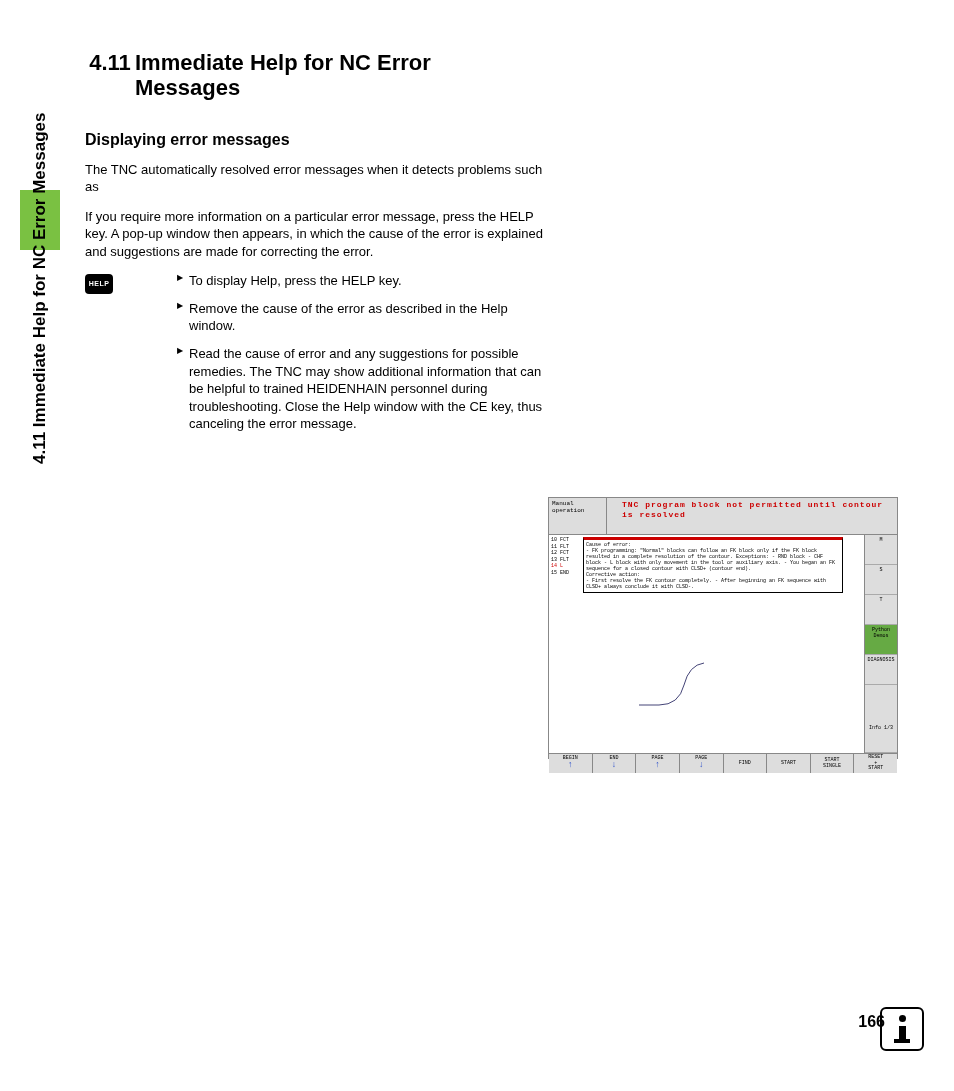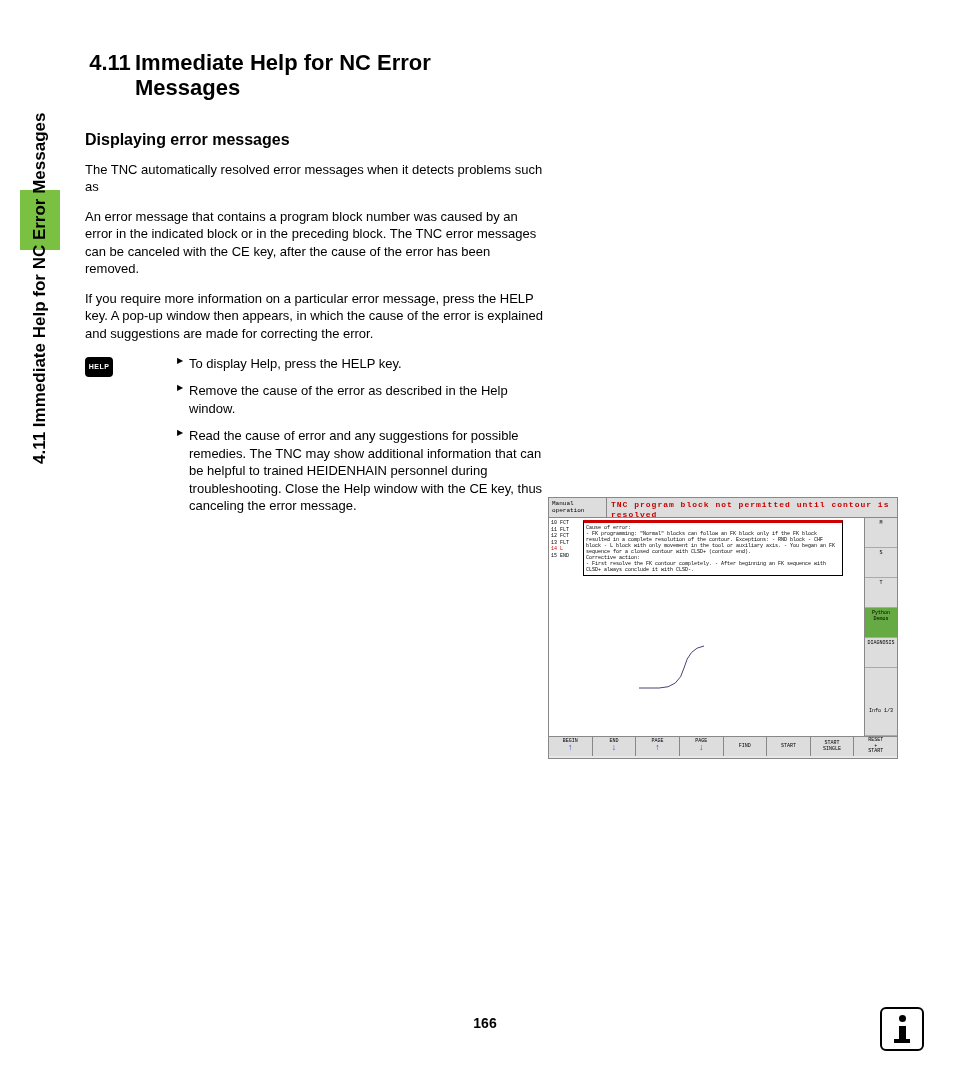--- a/index.html
+++ b/index.html
@@ -76,21 +76,21 @@
   .screenshot {
     position: absolute;
     left: 548px;
     top: 497px;
     width: 350px;
     height: 262px;
     border: 1px solid #888;
     background: #e8e8e8;
     font-family: "Courier New", monospace;
   }
-  .ss-top { height: 20px; display: flex; border-bottom: 1px solid #888; background:#ddd;}
+  .ss-top { height: 37px; display: flex; border-bottom: 1px solid #888; background:#ddd;gap:11px;}
   .ss-mode { width: 58px; font-size: 6px; padding: 3px; border-right:1px solid #888; line-height:1.1;}
   .ss-err { flex:1; color: #c00; font-size: 8px; font-weight: bold; padding: 2px 4px; letter-spacing: 1px; line-height:1.2;}
   .ss-body { display:flex; height: 218px; }
   .ss-main { flex:1; background:#fff; border-right:1px solid #888; position:relative; }
   .ss-sidebar { width: 32px; background:#ddd; display:flex; flex-direction:column; }
   .ss-sb-item { flex:0 0 30px; border-bottom:1px solid #aaa; font-size:5px; text-align:center; padding-top:2px; position:relative;}
   .ss-sb-item.green { background:#6a4; }
   .ss-sb-spacer { flex:1; }
   .ss-softkeys { height:20px; display:flex; background:#ddd; border-top:1px solid #888;}
   .ss-sk { flex:1; border-right:1px solid #888; font-size:5px; text-align:center; padding:1px; line-height:1.1; display:flex; flex-direction:column; justify-content:center; align-items:center;}
@@ -98,23 +98,23 @@
   .ss-code { position:absolute; left:2px; top:2px; font-size:5px; line-height:1.3; }
   .ss-code .red { color:#c00; }
   .ss-help-popup { position:absolute; left:34px; top:2px; width:260px; background:#fff; border:1px solid #000; border-top:3px solid #c00; font-size:5px; padding:2px; line-height:1.2;}
   .ss-graph { position:absolute; left:80px; top:120px; width:90px; height:60px; }
   .ss-graph svg { width:100%; height:100%; }
   .footer {
     position: absolute;
     left: 85px;
     bottom: 60px;
     width: 800px;
-    font-size: 14px;
+    font-size: 16px;
     display: flex;
-    justify-content: center;
+    justify-content: flex-end;
   }
   .footer .pn { font-weight: bold; }
   .info-icon {
     position: absolute;
     right: 30px;
     bottom: 40px;
     width: 44px;
     height: 44px;
     border: 2px solid #000;
     border-radius: 6px;
@@ -136,21 +136,20 @@
   <div class="vtext">4.11 Immediate Help for NC Error Messages</div>
 </div>
 
 <div class="content">
   <h1>
     <span class="num">4.11</span><span class="title">Immediate Help for NC Error Messages</span>
   </h1>
 
   <h2>Displaying error messages</h2>
   <p>The TNC automatically resolved error messages when it detects problems such as</p>
-  <p>An error message that contains a program block number was caused by an error in the indicated block or in the preceding block. The TNC error messages can be canceled with the CE key, after the cause of the error has been removed.</p>
   <p>If you require more information on a particular error message, press the HELP key. A pop-up window then appears, in which the cause of the error is explained and suggestions are made for correcting the error.</p>
 
 
   <div class="help-section">
     <div class="help-key">HELP</div>
     <ul class="steps">
       <li>To display Help, press the HELP key.</li>
       <li>Remove the cause of the error as described in the Help window.</li>
       <li>Read the cause of error and any suggestions for possible remedies. The TNC may show additional information that can be helpful to trained HEIDENHAIN personnel during troubleshooting. Close the Help window with the CE key, thus canceling the error message.</li>
     </ul>

